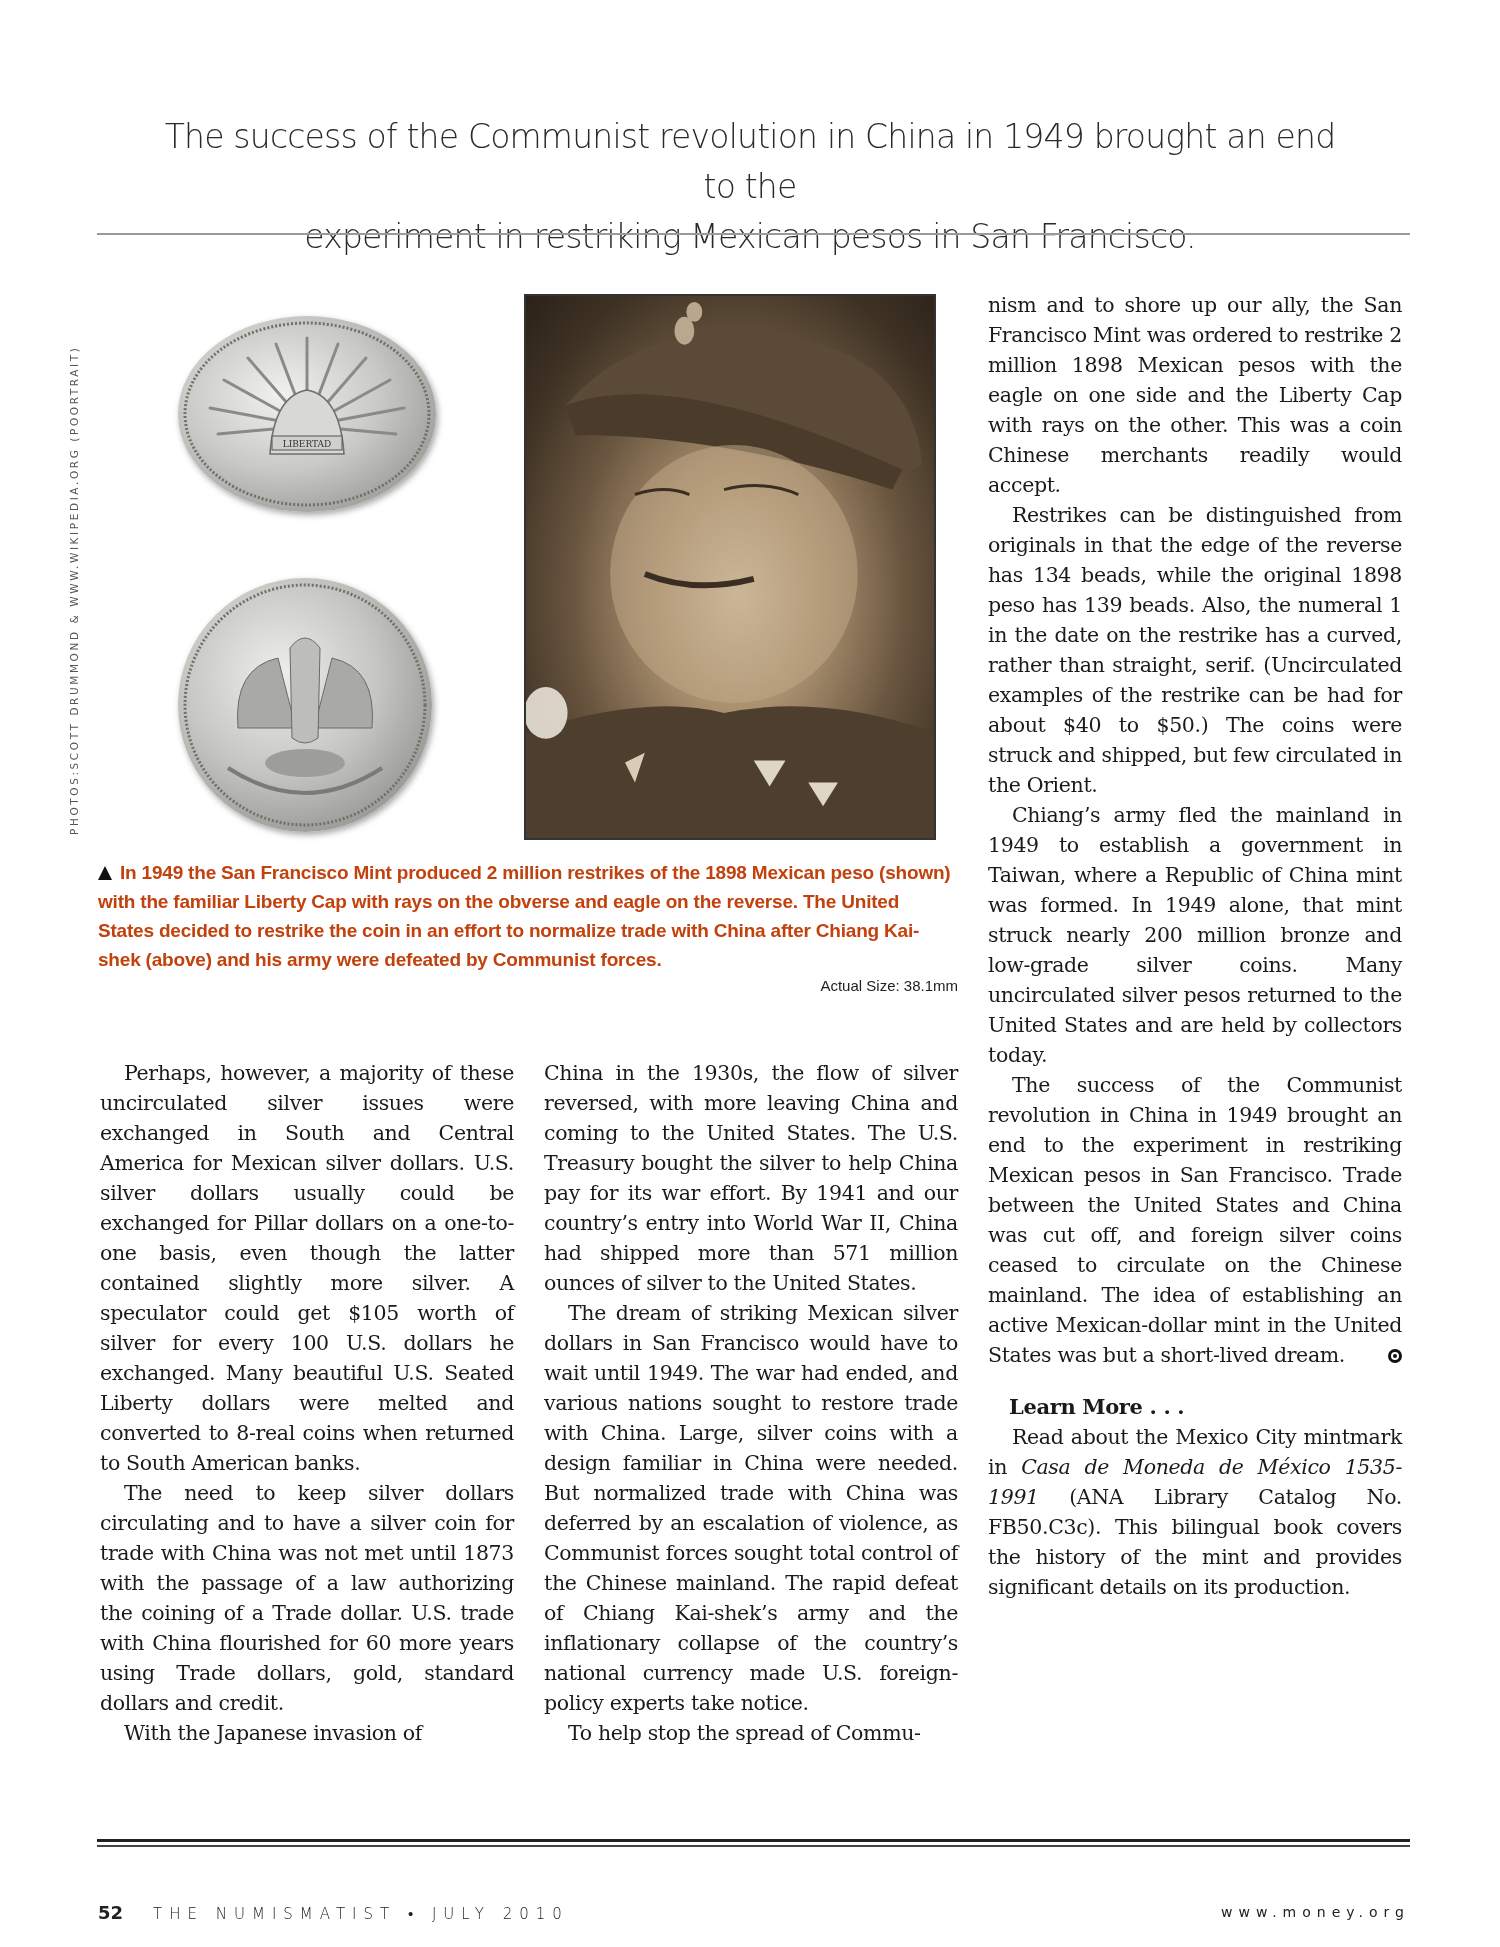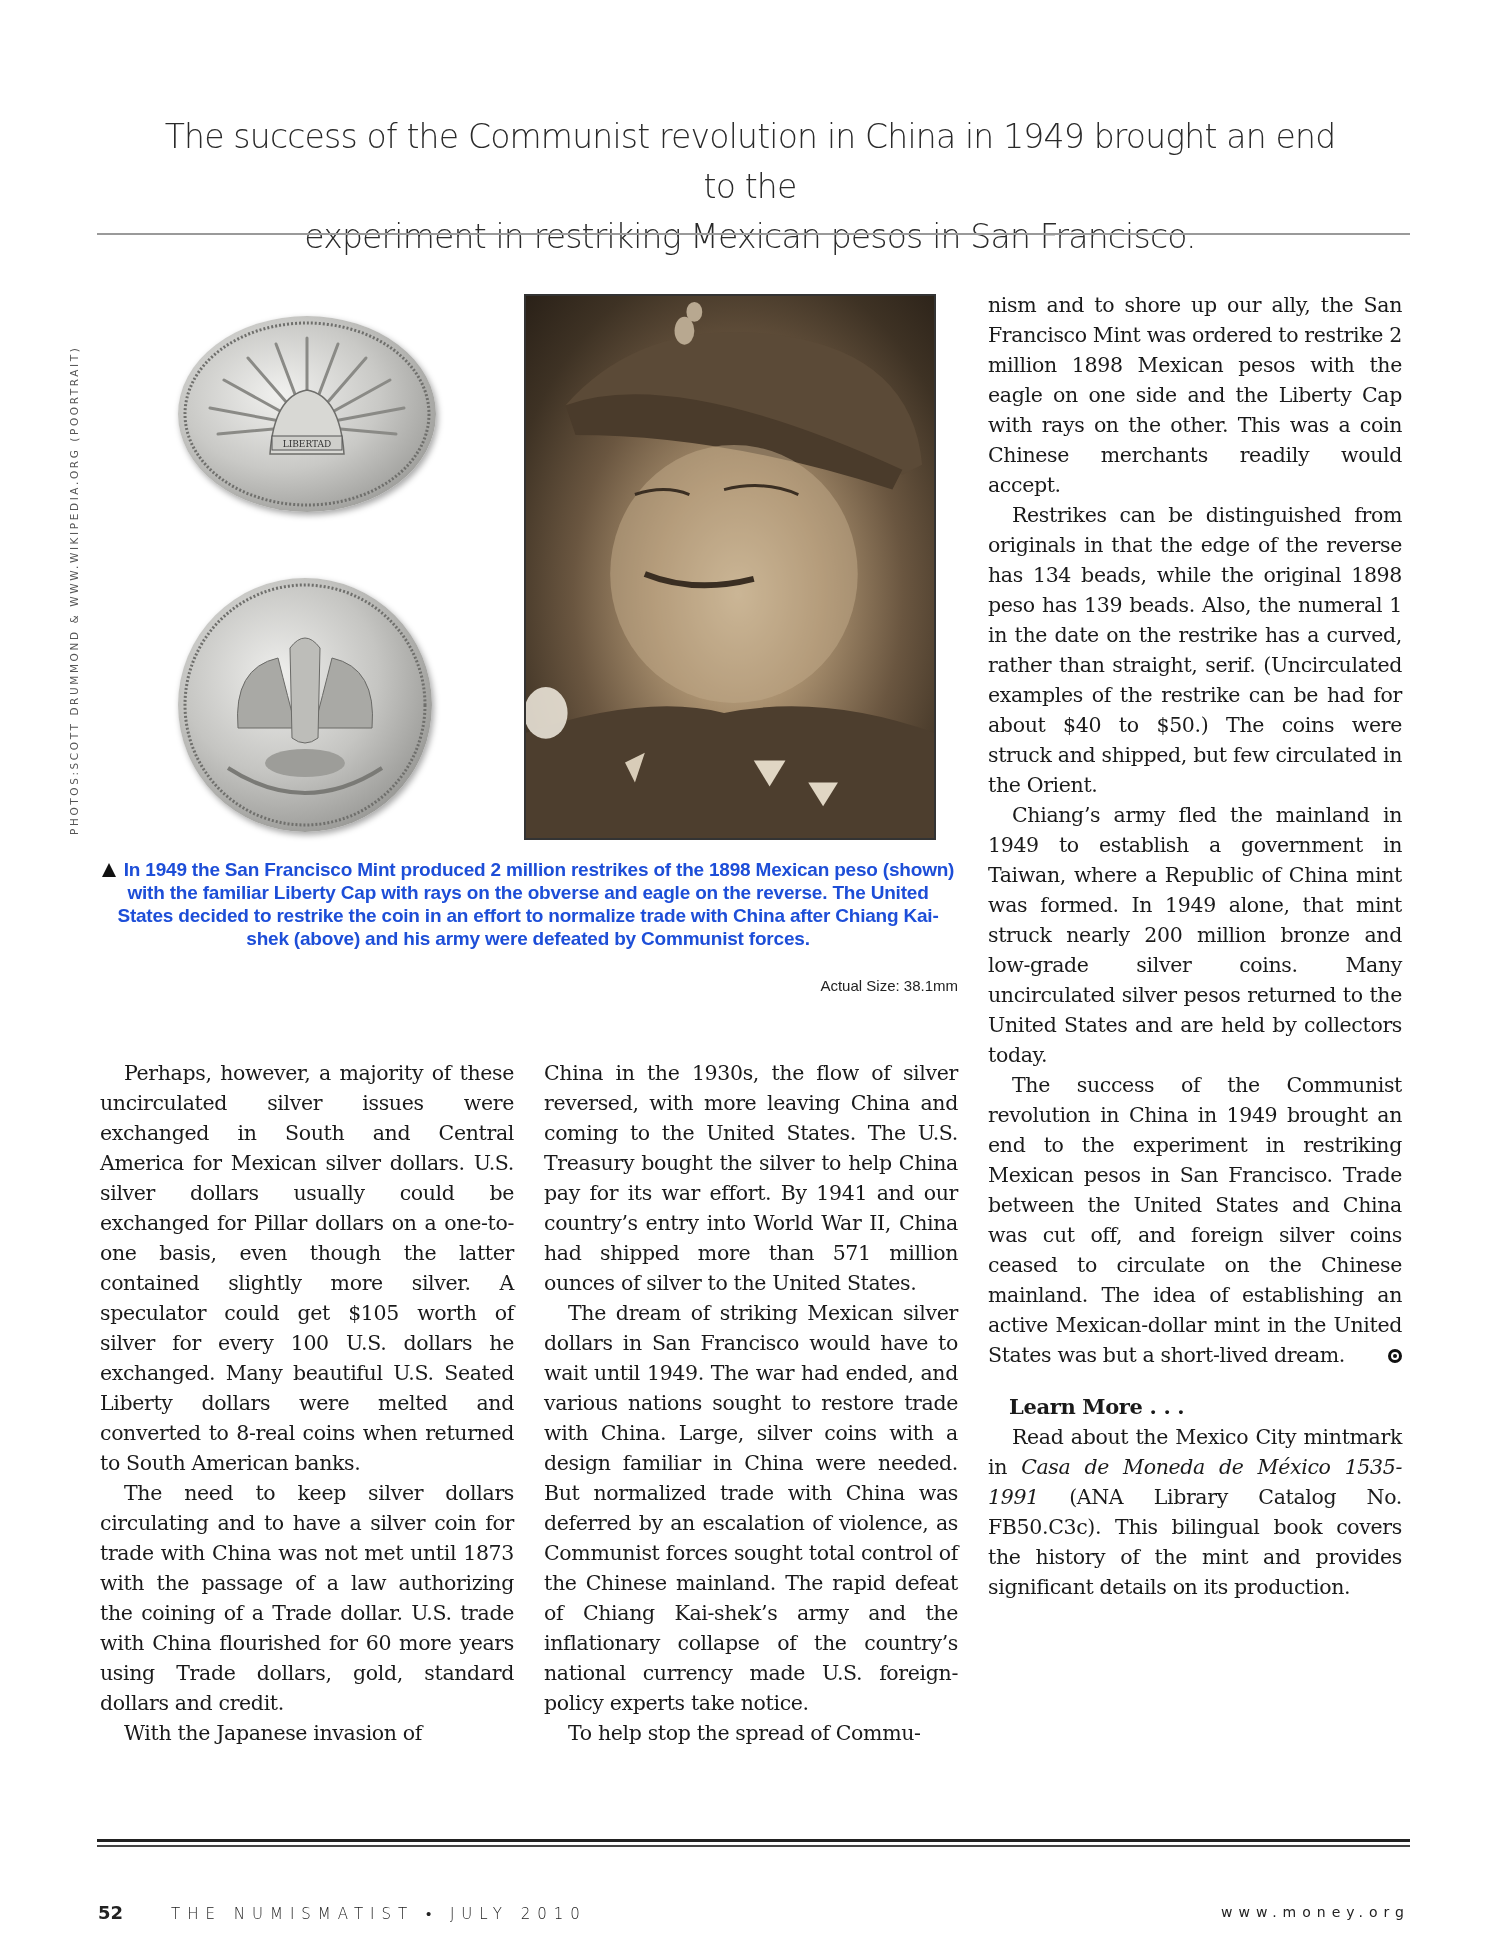--- a/index.html
+++ b/index.html
@@ -25,23 +25,22 @@
     background: radial-gradient(circle at 40% 38%, #eeeeec 0%, #c5c5c2 45%, #959592 80%, #737370 100%); }
   .coin svg { position: absolute; left: 0; top: 0; width: 100%; height: 100%; }
   .portrait {
     position: absolute; left: 524px; top: 294px; width: 412px; height: 546px; border: 2px solid #333;
     box-sizing: border-box; overflow: hidden;
     background: radial-gradient(ellipse at 52% 55%, #d9c7a8 0%, #a88f6e 28%, #6a5640 55%, #3e3224 80%, #2a2118 100%);
   }
   .portrait svg { position: absolute; left: 0; top: 0; width: 100%; height: 100%; }
   .caption {
     position: absolute; left: 98px; top: 858px; width: 860px;
-    font-family: "Liberation Sans", sans-serif; font-weight: 700; font-size: 19px; line-height: 23px; color: #1d4ed8;
+    font-family: "Liberation Sans", sans-serif; font-weight: 700; font-size: 19px; line-height: 29px; color: #c2410c;
     letter-spacing: -0.2px;
-    text-align: center;
   }
   .caption .tri { display: inline-block; width: 0; height: 0; border-left: 7px solid transparent; border-right: 7px solid transparent; border-bottom: 14px solid #111; margin-right: 8px; vertical-align: -1px; }
   .actual-size {
     position: absolute; right: 542px; top: 977px;
     font-family: "Liberation Sans", sans-serif; font-size: 15px; color: #222;
   }
   .col {
     position: absolute; font-family: "DejaVu Serif", serif; font-size: 20.5px; line-height: 30px;
     color: #1a1a1a; text-align: justify; letter-spacing: -0.35px;
   }
@@ -52,21 +51,21 @@
   .col3 { left: 988px; top: 290px; width: 414px; }
   .col3 .lm-head { font-weight: 700; margin-top: 22px; font-size: 21px; text-align: left; margin-left: 21px; }
   .col3 em { font-style: italic; }
   .end-mark { display: inline-block; float: right; width: 14px; height: 14px; border: 3px solid #111; border-radius: 50%; box-sizing: border-box; margin-top: 9px; position: relative; }
   .end-mark::after { content: ""; position: absolute; left: 2px; top: 2px; width: 4px; height: 4px; background: #111; border-radius: 50%; }
   .footer-rule1 { position: absolute; left: 97px; top: 1839px; width: 1313px; height: 3px; background: #222; }
   .footer-rule2 { position: absolute; left: 97px; top: 1845px; width: 1313px; height: 2px; background: #444; }
   .footer-left {
     position: absolute; left: 98px; top: 1902px; font-family: "DejaVu Sans", sans-serif; font-size: 16px; color: #222;
   }
-  .page-num { font-weight: 700; font-size: 18px; margin-right: 48px; }
+  .page-num { font-weight: 700; font-size: 18px; margin-right: 30px; }
   .mag { letter-spacing: 7px; font-size: 15px; font-weight: 300; }
   .footer-right {
     position: absolute; right: 90px; top: 1904px; font-family: "DejaVu Sans", sans-serif; font-size: 14px; letter-spacing: 6px; color: #222;
   }
 </style>
 </head>
 <body>
 
 <div class="pull-quote">
   <div>The success of the Communist revolution in China in 1949 brought an end to the</div>

